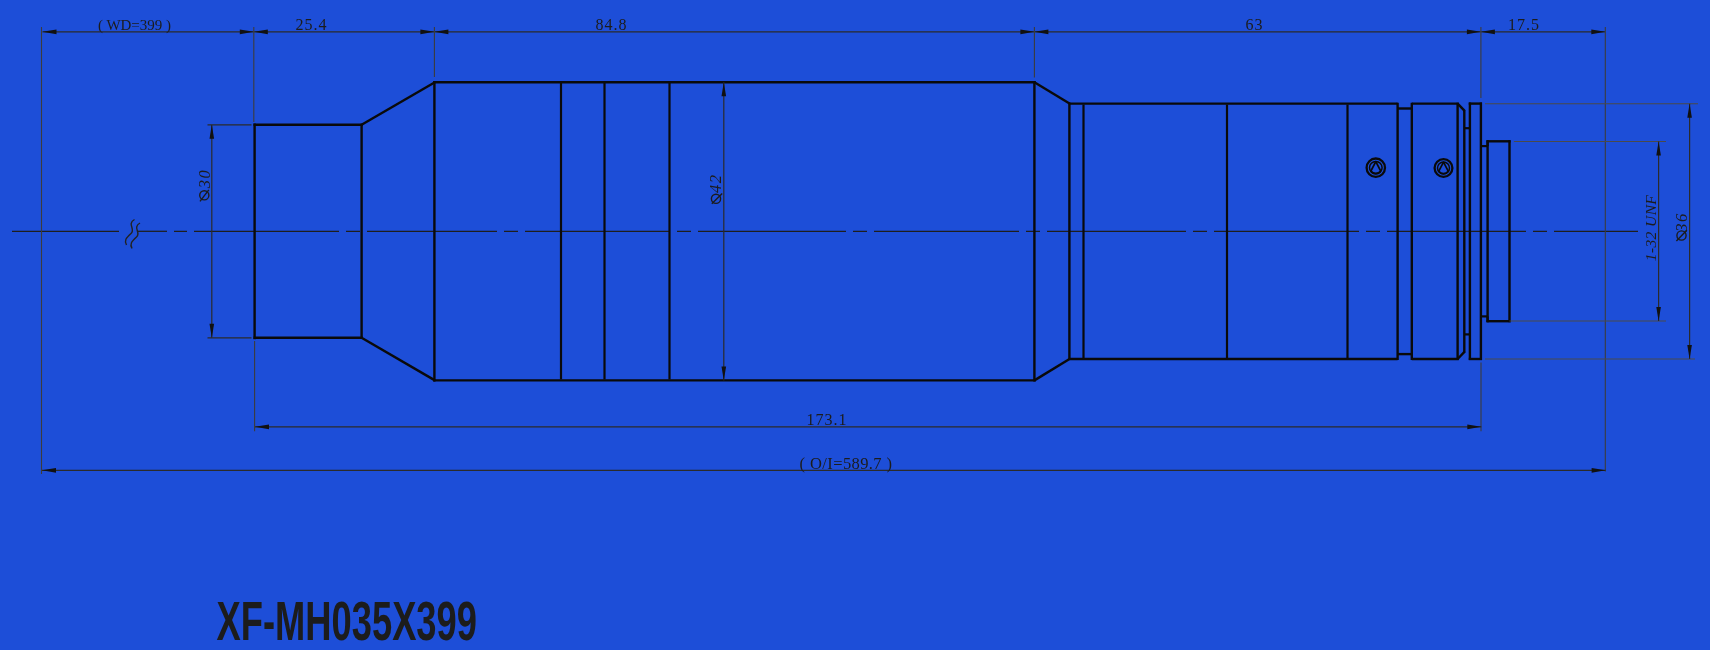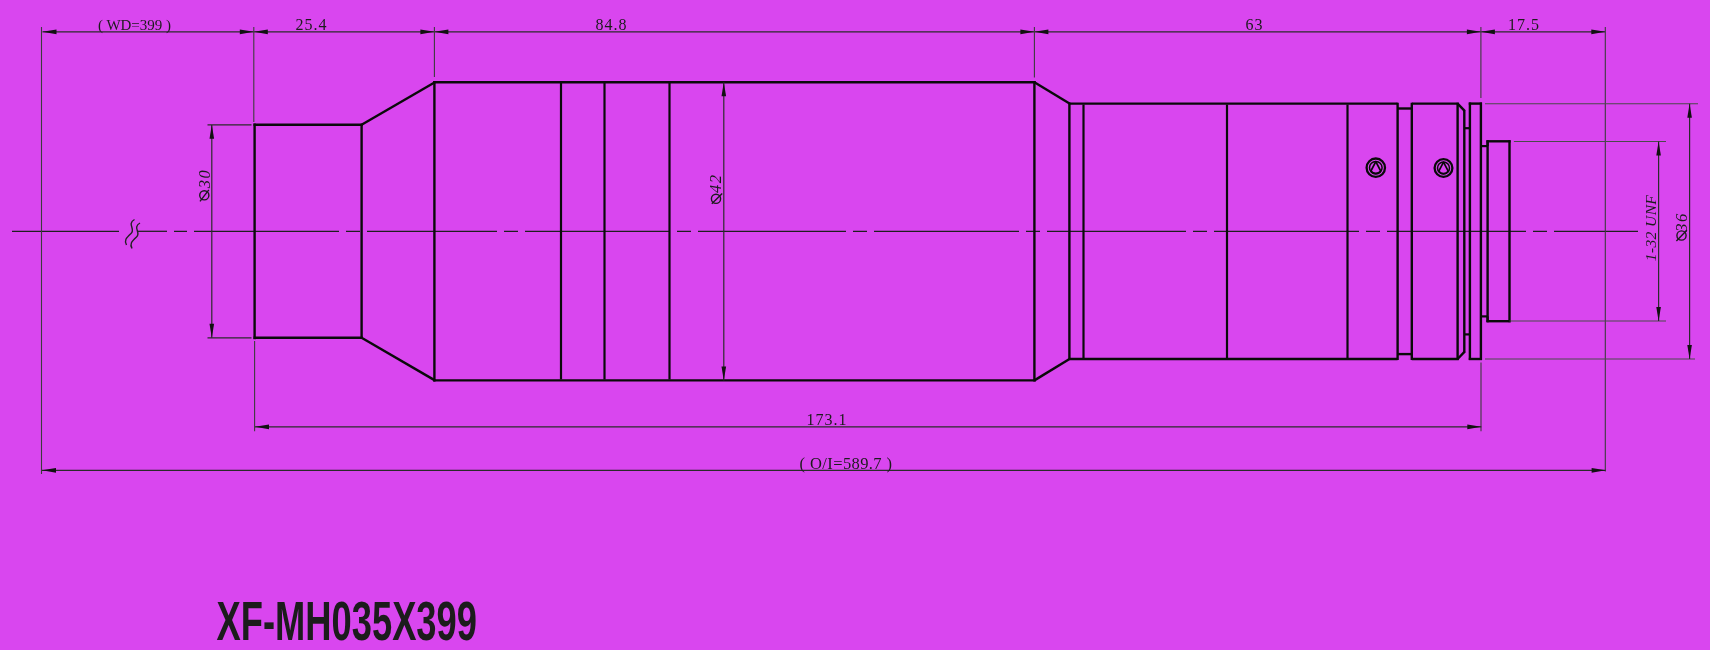--- a/index.html
+++ b/index.html
@@ -1,16 +1,16 @@
 <!DOCTYPE html>
 <html><head>
 <meta charset="utf-8">
 <style>
   html,body{margin:0;padding:0;background:#ffffff;}
-  #page{position:relative;width:1710px;height:650px;background:#d946ef;overflow:hidden;}
+  #page{position:relative;width:1710px;height:650px;background:#1d4ed8;overflow:hidden;}
   svg{position:absolute;left:0;top:0;}
   text{font-family:"Liberation Serif", serif;fill:#1c1c1c;}
 </style>
 </head>
 <body>
 <div id="page">
 <svg width="1710" height="650" viewBox="0 0 1710 650">
 <g fill="none" stroke-linecap="butt">
 
 <g stroke="#1e1e1e" stroke-width="1.25">

